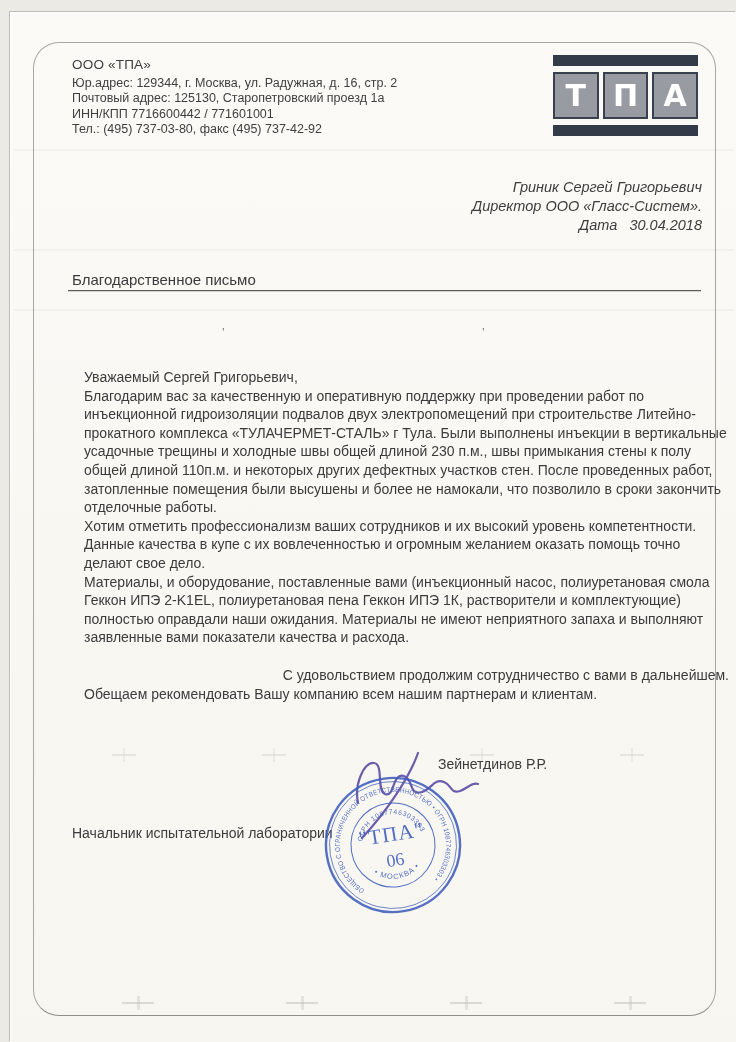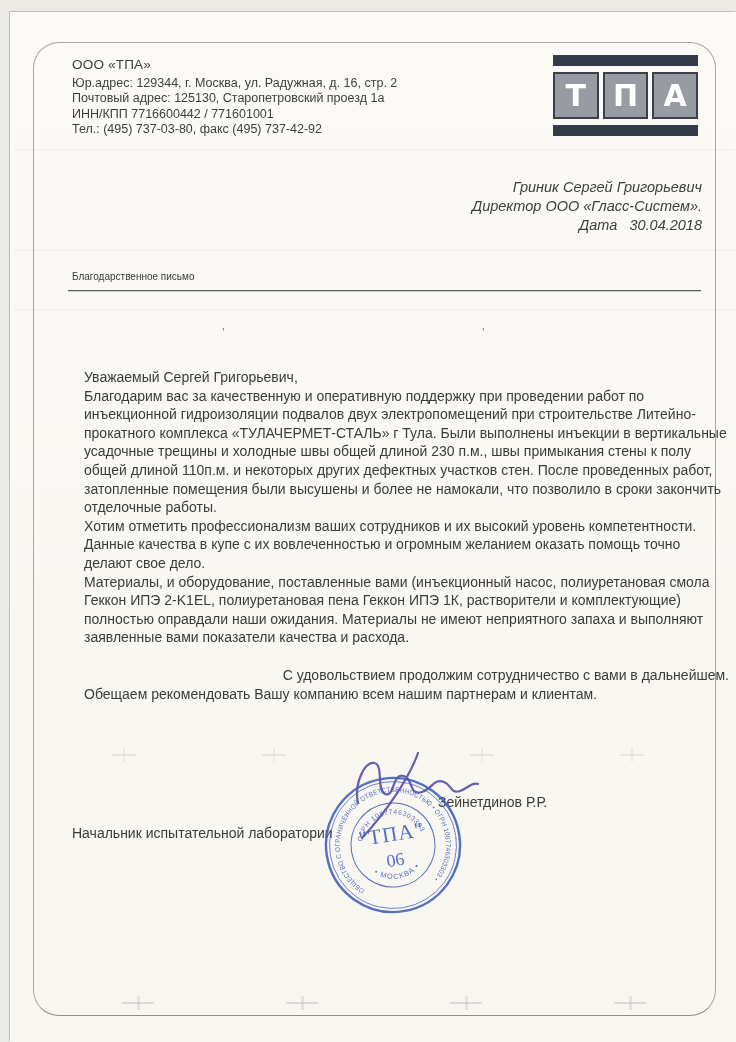--- a/index.html
+++ b/index.html
@@ -41,31 +41,31 @@
   }
 
   
   .recipient{
     position:absolute;left:390px;top:178px;width:312px;
     text-align:right;font-style:italic;font-size:14.5px;line-height:19px;color:#3d3d3d;
   }
   .recipient div{white-space:pre;}
 
   
-  .title{position:absolute;left:72px;top:271px;font-size:10px;color:#3a3a3a;}
+  .title{position:absolute;left:72px;top:271px;font-size:15px;color:#3a3a3a;}
   .rule{position:absolute;left:68px;top:290px;width:633px;height:1px;background:#5c5c5a;box-shadow:0 1px 0 rgba(90,90,90,.25);}
 
   
   .body{position:absolute;left:84px;top:368px;width:645px;font-size:14px;line-height:18.6px;color:#3b3b3b;}
   .body p{margin:0;}
   .body p.gap{margin-top:19px;text-align:right;}
 
   
   .sign-label{position:absolute;left:72px;top:791px;font-size:14px;color:#3b3b3b;margin-top:34px;}
-  .sign-name{position:absolute;left:438px;top:794px;font-size:14px;color:#3b3b3b;}
+  .sign-name{position:absolute;left:438px;top:756px;font-size:14px;color:#3b3b3b;}
   .signature-svg{position:absolute;left:328px;top:748px;}
   .stamp-svg{position:absolute;left:322px;top:774px;}
 
   
   .speck{position:absolute;font-size:12px;color:#4a4a4a;opacity:.75;}
   .smudge{
     position:absolute;width:32px;height:14px;opacity:.45;
     background:
       linear-gradient(180deg,transparent 42%,rgba(120,120,118,.5) 42%,rgba(120,120,118,.5) 55%,transparent 55%),
       linear-gradient(90deg,transparent 46%,rgba(120,120,118,.35) 46%,rgba(120,120,118,.35) 56%,transparent 56%);

